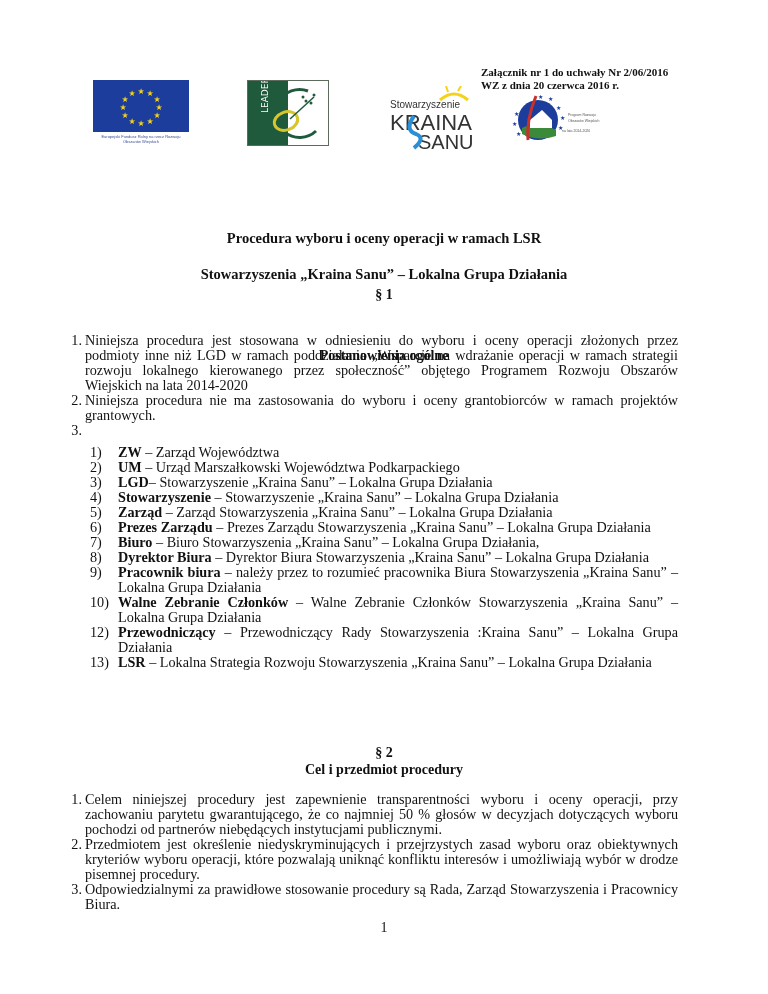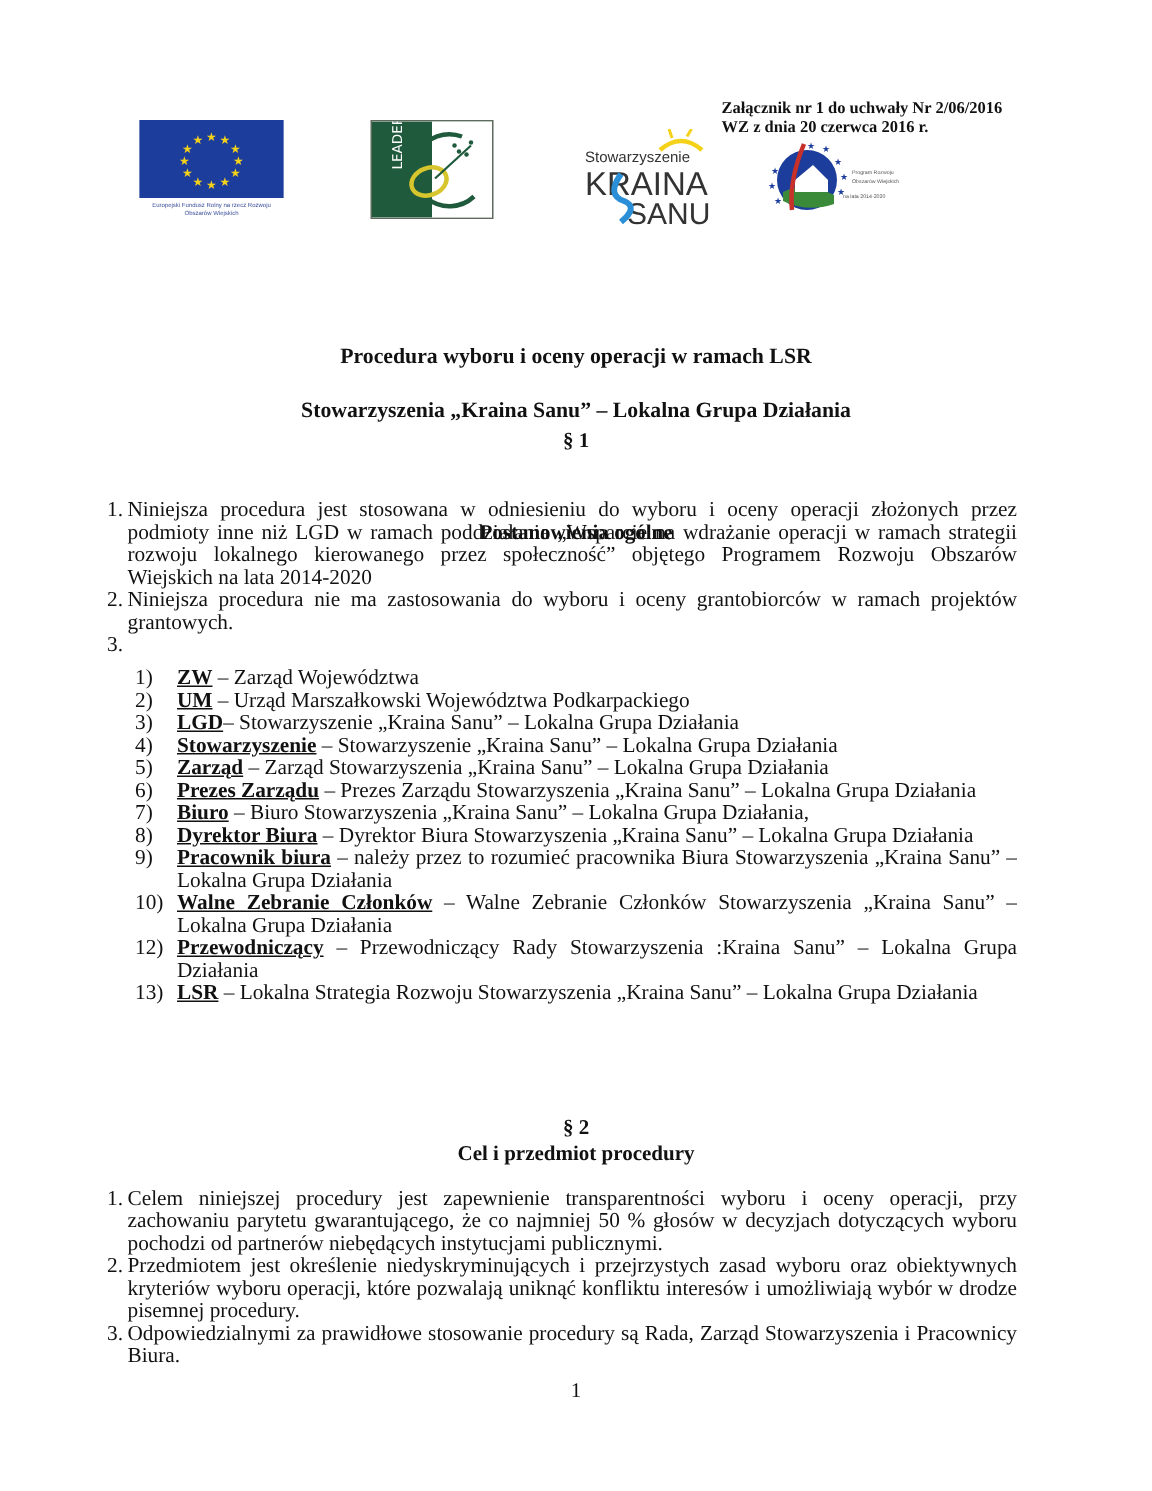--- a/index.html
+++ b/index.html
@@ -19,21 +19,21 @@
   .title { position: absolute; left: 0; width: 768px; text-align: center; font-weight: bold; font-size: 14.5px; }
   .sec { position: absolute; left: 0; width: 768px; text-align: center; font-weight: bold; font-size: 14px; line-height: 17px; }
 
   .body-list { position: absolute; left: 42px; width: 636px; font-size: 14.2px; line-height: 15px; }
   .body-list .item { position: relative; padding-left: 43px; text-align: justify; margin: 0; }
   .body-list .item .num { position: absolute; left: 0; width: 40px; text-align: right; padding-right: 0; }
 
   .sub-list { position: absolute; left: 90px; width: 588px; font-size: 14.2px; line-height: 15px; }
   .sub-list .item { position: relative; padding-left: 28px; text-align: justify; }
   .sub-list .item .num { position: absolute; left: 0; }
-  .sub-list b { font-weight: bold; text-decoration: underline; }
+  .sub-list b { font-weight: bold; }
   .page-num { position: absolute; top: 920px; left: 0; width: 768px; text-align: center; font-size: 14px; }
 </style>
 </head>
 <body>
 
 <div>
 
   <div class="header-note">
     <div>Załącznik nr 1 do uchwały Nr 2/06/2016</div>
     <div>WZ z dnia 20 czerwca 2016 r.</div>

